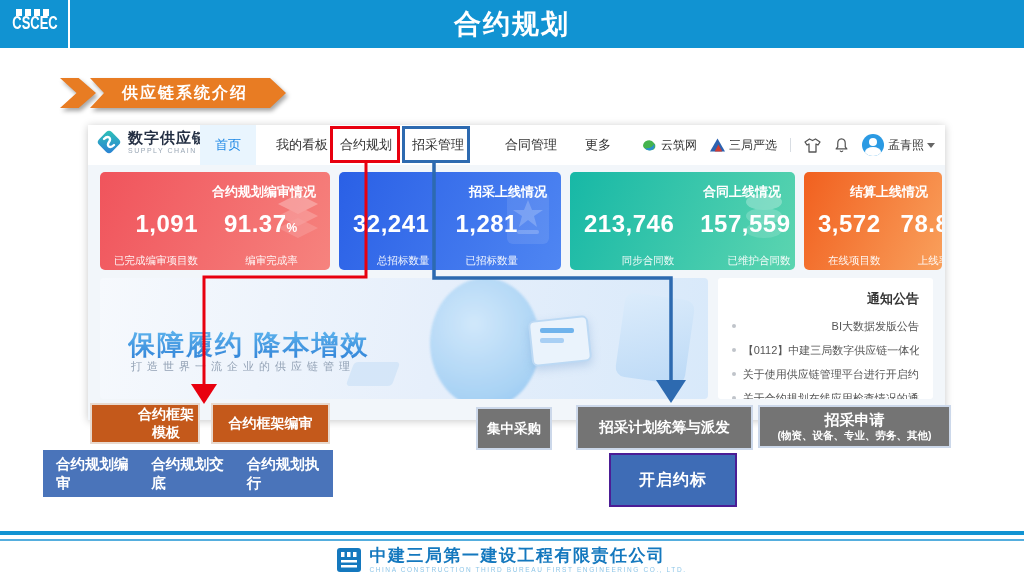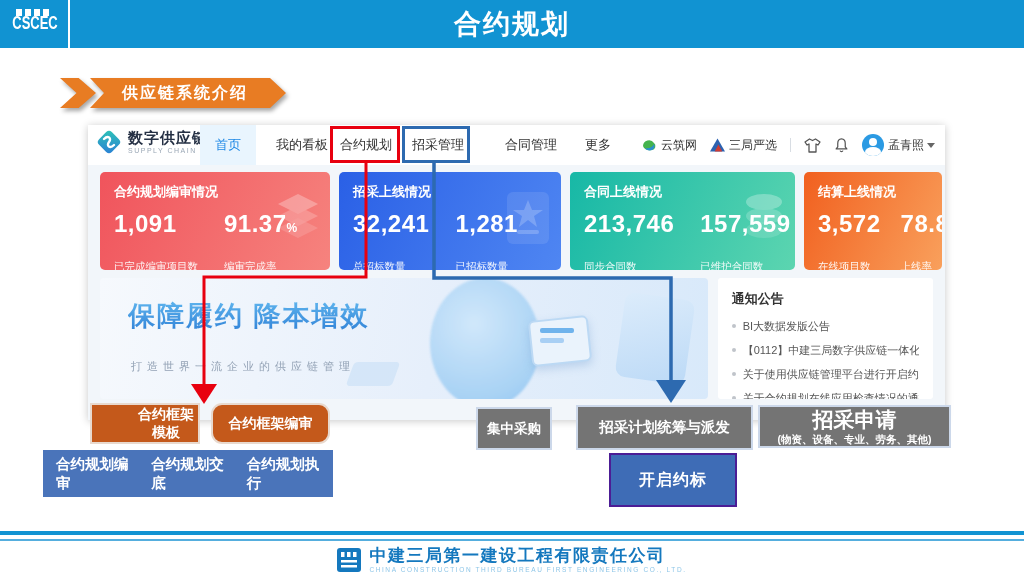--- a/index.html
+++ b/index.html
@@ -32,38 +32,38 @@
   .tab.active { background:#e9f5fe; color:#1e88e5; text-align:center; }
   .nav-right { position:absolute; right:10px; top:0; height:40px; display:flex; align-items:center; gap:13px; }
   .portal { display:flex; align-items:center; gap:4px; font-size:12px; color:#333; }
   .nav-vdiv { width:1px; height:14px; background:#d8dde3; }
   .avatar { width:22px; height:22px; border-radius:50%; background:#2b9ae3; position:relative; overflow:hidden; }
   .avatar::before { content:""; position:absolute; left:7px; top:4px; width:8px; height:8px; border-radius:50%; background:#fff; }
   .avatar::after { content:""; position:absolute; left:3px; top:13px; width:16px; height:10px; border-radius:50% 50% 0 0; background:#fff; }
   .user-name { font-size:12px; color:#333; margin-left:4px; }
   .caret-down { width:0; height:0; border-left:4px solid transparent; border-right:4px solid transparent; border-top:5px solid #666; margin-left:3px; }
 
-  .dash-body { position:relative; width:100%; height:255px; background:#f2f6fa; padding:7px 12px 0 12px; }
+  .dash-body { position:relative; width:100%; height:255px; background:#f2f6fa; padding:7px 12px 0 12px;text-align:right; }
   .cards-row { display:flex; gap:9px; height:98px; }
   .card { position:relative; border-radius:5px; color:#fff; padding:11px 14px; overflow:hidden; flex:none; }
   .card1 { width:230px; background:linear-gradient(115deg,#f0545c,#f6837e); }
   .card2 { width:222px; background:linear-gradient(115deg,#2a60e6,#4f86f2); }
   .card3 { width:225px; background:linear-gradient(115deg,#17b8a6,#5cd5b0); }
   .card4 { width:138px; background:linear-gradient(115deg,#f1601f,#f9a05c); }
   .card-title { font-size:13px; font-weight:bold; margin-bottom:9px; white-space:nowrap; }
   .metrics { display:flex; gap:26px; }
   .metric-value { font-size:24px; font-weight:bold; letter-spacing:0.5px; white-space:nowrap; }
   .metric-suffix { font-size:12px; font-weight:bold; }
-  .metric-label { font-size:10.5px; opacity:0.92; margin-top:22px; white-space:nowrap; }
+  .metric-label { font-size:10.5px; opacity:0.92; margin-top:16px; white-space:nowrap; }
   .card-watermark { position:absolute; right:8px; top:18px; opacity:0.28; }
 
   .bottom-row { display:flex; gap:10px; margin-top:8px; height:121px; }
   .banner { position:relative; width:613px; border-radius:4px; overflow:hidden;
       background:linear-gradient(100deg,#f6f9fd 0%,#e6effb 55%,#d8e9fa 100%); }
-  .banner-headline { position:absolute; left:28px; top:20px; font-size:27px; font-weight:bold; letter-spacing:2px;
+  .banner-headline { position:absolute; left:28px; top:49px; font-size:27px; font-weight:bold; letter-spacing:2px;
       background:linear-gradient(180deg,#62b8ef,#2e7fd6); -webkit-background-clip:text; background-clip:text;
       color:transparent; -webkit-text-fill-color:transparent; }
   .banner-subtitle { position:absolute; left:31px; top:81px; font-size:11px; color:#93a2b5; letter-spacing:5px; }
   .deco1 { position:absolute; left:330px; top:0px; width:110px; height:130px; border-radius:50%;
       background:radial-gradient(circle at 40% 35%,#cde6fa,#9ecdf3 70%,#7db9ee); opacity:0.85; filter:blur(1px); }
   .deco2 { position:absolute; left:430px; top:40px; width:60px; height:46px; background:#eaf3fc; border:2px solid #bcd9f4; border-radius:6px; transform:rotate(-6deg); box-shadow:0 4px 8px rgba(120,160,210,0.35); }
   .deco3 { position:absolute; left:440px; top:50px; width:34px; height:5px; background:#6fb3ec; border-radius:2px; }
   .deco4 { position:absolute; left:440px; top:60px; width:24px; height:5px; background:#a8cff4; border-radius:2px; }
   .deco5 { position:absolute; left:520px; top:18px; width:70px; height:85px; background:linear-gradient(160deg,#dcecfb,#b9d8f6); border-radius:10px; transform:rotate(8deg); opacity:0.9; }
   .deco6 { position:absolute; left:250px; top:84px; width:46px; height:24px; background:#cfe4f8; border-radius:4px; transform:skewX(-20deg); opacity:0.8; }
@@ -73,26 +73,26 @@
   .notice-item { position:relative; font-size:11px; color:#555; margin-bottom:9px; padding-left:11px; white-space:nowrap; overflow:hidden; }
   .notice-item::before { content:""; position:absolute; left:0; top:5px; width:4px; height:4px; border-radius:50%; background:#c0c4ca; }
 
   
   .arrows { position:absolute; left:0; top:0; width:1024px; height:576px; z-index:5; pointer-events:none; }
 
   
   .flow-btn { position:absolute; display:flex; align-items:center; justify-content:center; color:#fff; font-weight:bold; text-align:center; z-index:6; }
   .btn-orange { background:#c4591b; border:2px solid #e8d9ce; font-size:14px; }
   #btn-template { left:90px; top:403px; width:110px; height:41px;padding-left:42px; }
-  #btn-review  { left:211px; top:403px; width:119px; height:41px;border-radius:11px; }
+  #btn-review  { left:211px; top:403px; width:119px; height:41px; }
   .btn-gray { background:#747474; border:2px solid #ccd8ea; }
   #btn-central { left:476px; top:407px; width:76px; height:43px; font-size:13.5px; }
   #btn-plan { left:576px; top:405px; width:177px; height:45px; font-size:14.5px; }
   #btn-apply { left:758px; top:405px; width:193px; height:43px; flex-direction:column; line-height:1.25; }
-  #btn-apply .l1 { font-size:21px; }
+  #btn-apply .l1 { font-size:15px; }
   #btn-apply .l2 { font-size:10.5px; font-weight:bold; }
   .blue-bar { position:absolute; left:43px; top:450px; width:290px; height:47px; background:#4a74ba; z-index:6;
       display:flex; align-items:center; gap:22px; padding:0 13px; color:#fff; font-weight:bold; font-size:14.5px; }
   #btn-openbid { left:609px; top:453px; width:128px; height:54px; background:#3e6cb6; border:2px solid #4c1d95; font-size:16px; letter-spacing:1px; }
 
   
   .footer-line1 { position:absolute; left:0; top:531px; width:1024px; height:4px; background:#1193d2; }
   .footer-line2 { position:absolute; left:0; top:539px; width:1024px; height:2px; background:#55aede; }
   .footer-content { position:absolute; left:0; top:546px; width:1024px; display:flex; justify-content:center; align-items:center; gap:8px; }
   .footer-text-cn { font-size:17px; font-weight:bold; color:#1478be; letter-spacing:1.5px; line-height:19px; }

